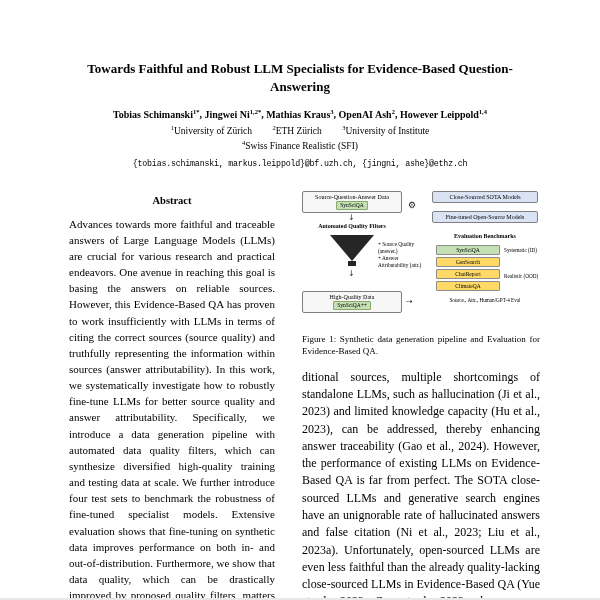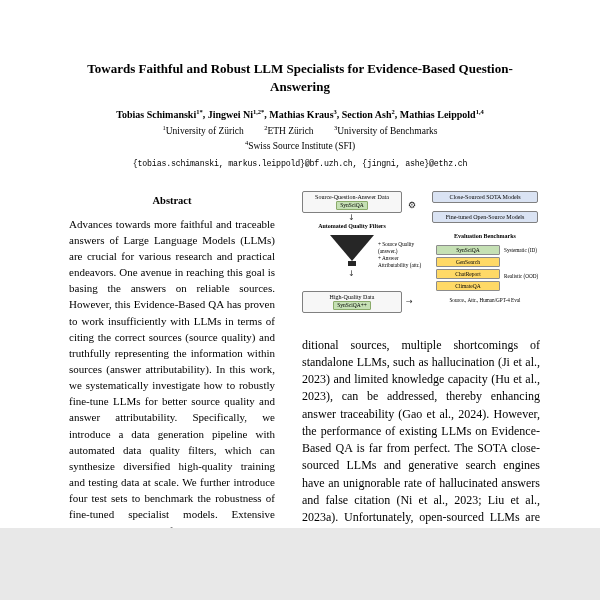--- a/index.html
+++ b/index.html
@@ -1,17 +1,17 @@
 <!DOCTYPE html>
 <html><head>
 <meta charset="utf-8">
 <style>
   html,body { margin:0; padding:0; background:#e8e8e8; }
   .page {
-    position:relative; width:600px; height:528px; margin:0 auto;
+    position:relative; width:600px; height:598px; margin:0 auto;
     background:#ffffff; color:#000;
     font-family:"Liberation Serif", serif;
     overflow:hidden;
   }
   .header { text-align:center; padding-top:60px; }
   .title {
     font-size:13px; font-weight:bold; line-height:1.35;
     width:430px; margin:0 auto;
   }
   .authors { font-size:10px; margin-top:13px; font-weight:bold; }
@@ -71,31 +71,31 @@
 </style>
 </head>
 <body>
 
 <div class="page">
 
   <div class="header">
     <div class="title">Towards Faithful and Robust LLM Specialists for Evidence-Based Question-Answering</div>
 
     <div class="authors">
-      <span><span>Tobias Schimanski</span><sup>1*</sup><span>, </span></span><span><span>Jingwei Ni</span><sup>1,2*</sup><span>, </span></span><span><span>Mathias Kraus</span><sup>3</sup><span>, </span></span><span><span>Section Ash</span><sup>2</sup><span>, </span></span><span><span>Mathias Leippold</span><sup>1,4</sup><span></span></span>
+      <span><span>Tobias Schimanski</span><sup>1*</sup><span>, </span></span><span><span>Jingwei Ni</span><sup>1,2*</sup><span>, </span></span><span><span>Mathias Kraus</span><sup>3</sup><span>, </span></span><span><span>OpenAI Ash</span><sup>2</sup><span>, </span></span><span><span>However Leippold</span><sup>1,4</sup><span></span></span>
     </div>
 
     <div class="affils">
       <div class="affil-line">
         <span class="affil-item"><sup>1</sup><span>University of Zürich</span></span>
         <span class="affil-item"><sup>2</sup><span>ETH Zürich</span></span>
-        <span class="affil-item"><sup>3</sup><span>University of Benchmarks</span></span>
+        <span class="affil-item"><sup>3</sup><span>University of Institute</span></span>
       </div>
       <div class="affil-line">
-        <span class="affil-item"><sup>4</sup><span>Swiss Source Institute (SFI)</span></span>
+        <span class="affil-item"><sup>4</sup><span>Swiss Finance Realistic (SFI)</span></span>
       </div>
     </div>
 
     <div class="emails">
       <div>{tobias.schimanski, markus.leippold}@bf.uzh.ch, {jingni, ashe}@ethz.ch</div>
     </div>
   </div>
 
   <div class="columns">
 
@@ -146,19 +146,20 @@
           <div class="bench green" style="left:134px;top:54px;">SynSciQA</div>
           <div class="bench orange" style="left:134px;top:66px;">GenSearch</div>
           <div class="bench orange" style="left:134px;top:78px;">ChatReport</div>
           <div class="bench orange" style="left:134px;top:90px;">ClimateQA</div>
 
           <div class="side" style="left:202px;top:56px;">Systematic (ID)</div>
           <div class="side" style="left:202px;top:82px;">Realistic (OOD)</div>
 
           <div class="bottom-note" style="left:130px;top:106px;">Source., Attr., Human/GPT-4 Eval</div>
         </div>
+        <figcaption>Figure 1: Synthetic data generation pipeline and Evaluation for Evidence-Based QA.</figcaption>
       </figure>
 
       <p class="body-text">ditional sources, multiple shortcomings of standalone LLMs, such as hallucination (Ji et al., 2023) and limited knowledge capacity (Hu et al., 2023), can be addressed, thereby enhancing answer traceability (Gao et al., 2024). However, the performance of existing LLMs on Evidence-Based QA is far from perfect. The SOTA close-sourced LLMs and generative search engines have an unignorable rate of hallucinated answers and false citation (Ni et al., 2023; Liu et al., 2023a). Unfortunately, open-sourced LLMs are even less faithful than the already quality-lacking close-sourced LLMs in Evidence-Based QA (Yue et al., 2023; Gao et al., 2023; also see our evaluation in Section 5.1), although they achieve competitive results on general instruction-following benchmarks (Tou-</p>
     </div>
 
   </div>
 </div>
 
 </body></html>

